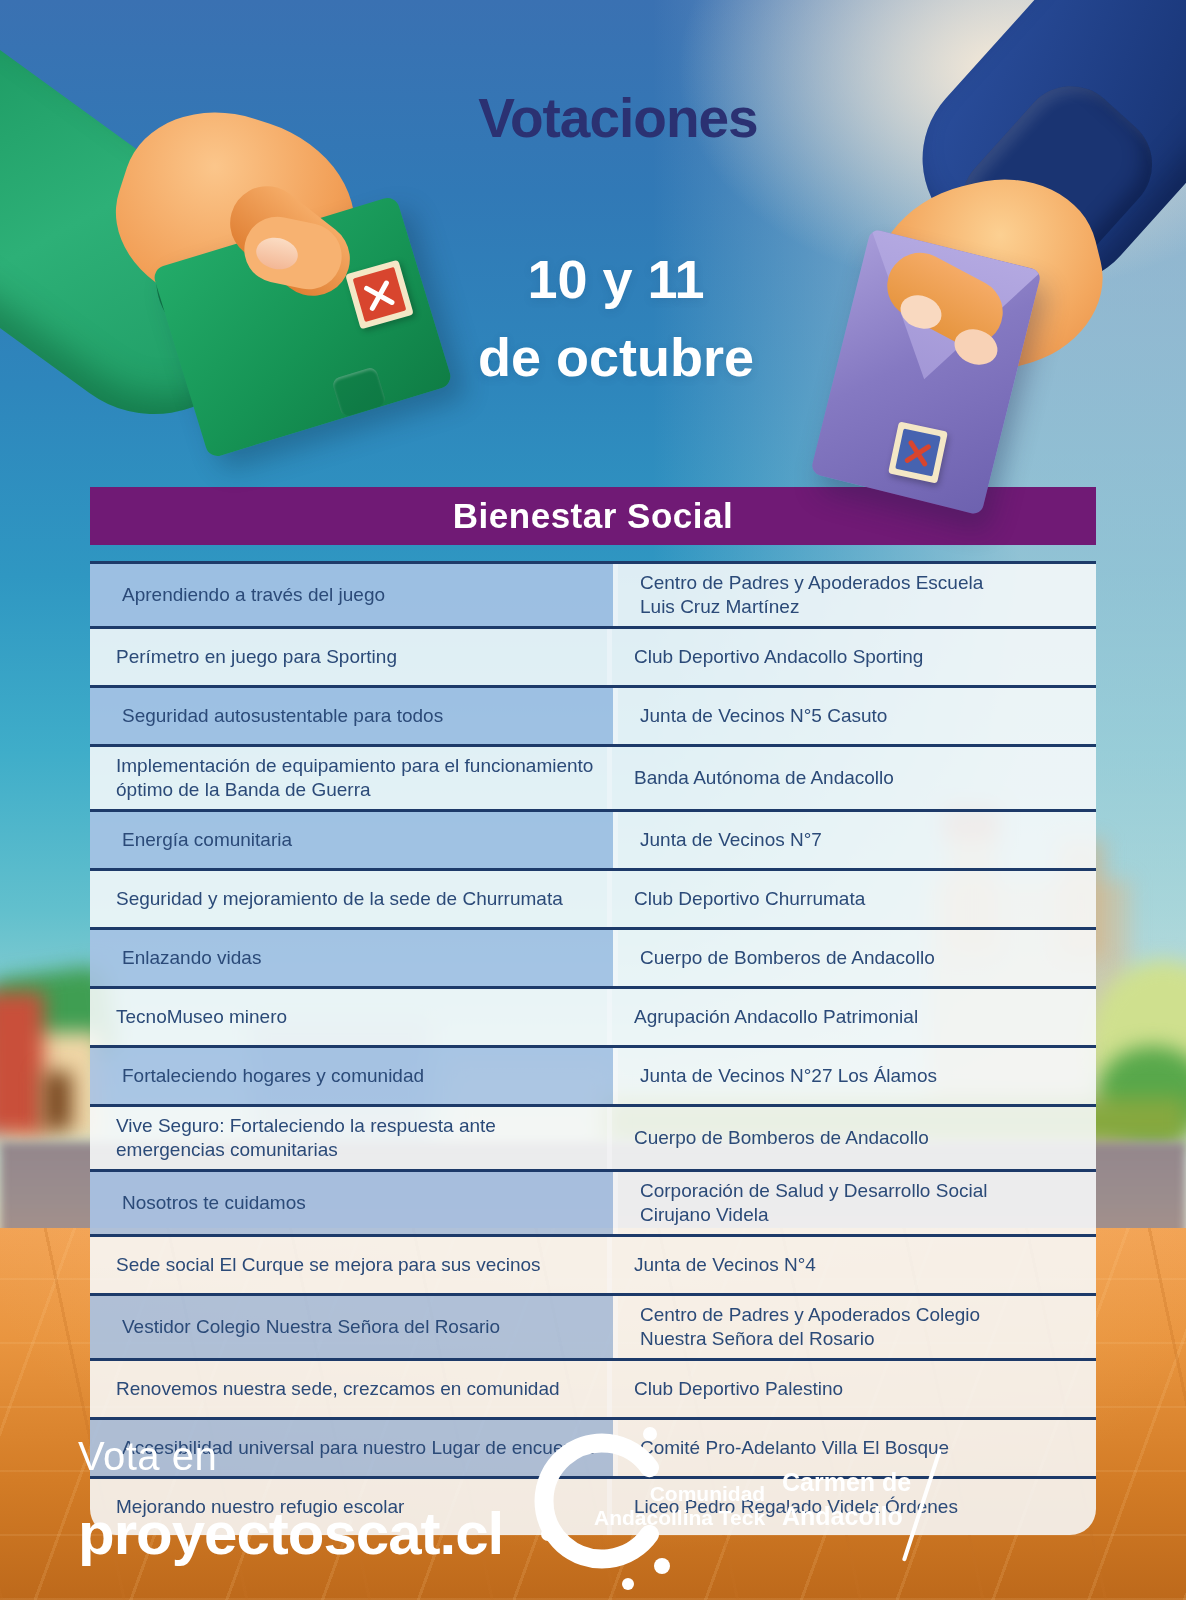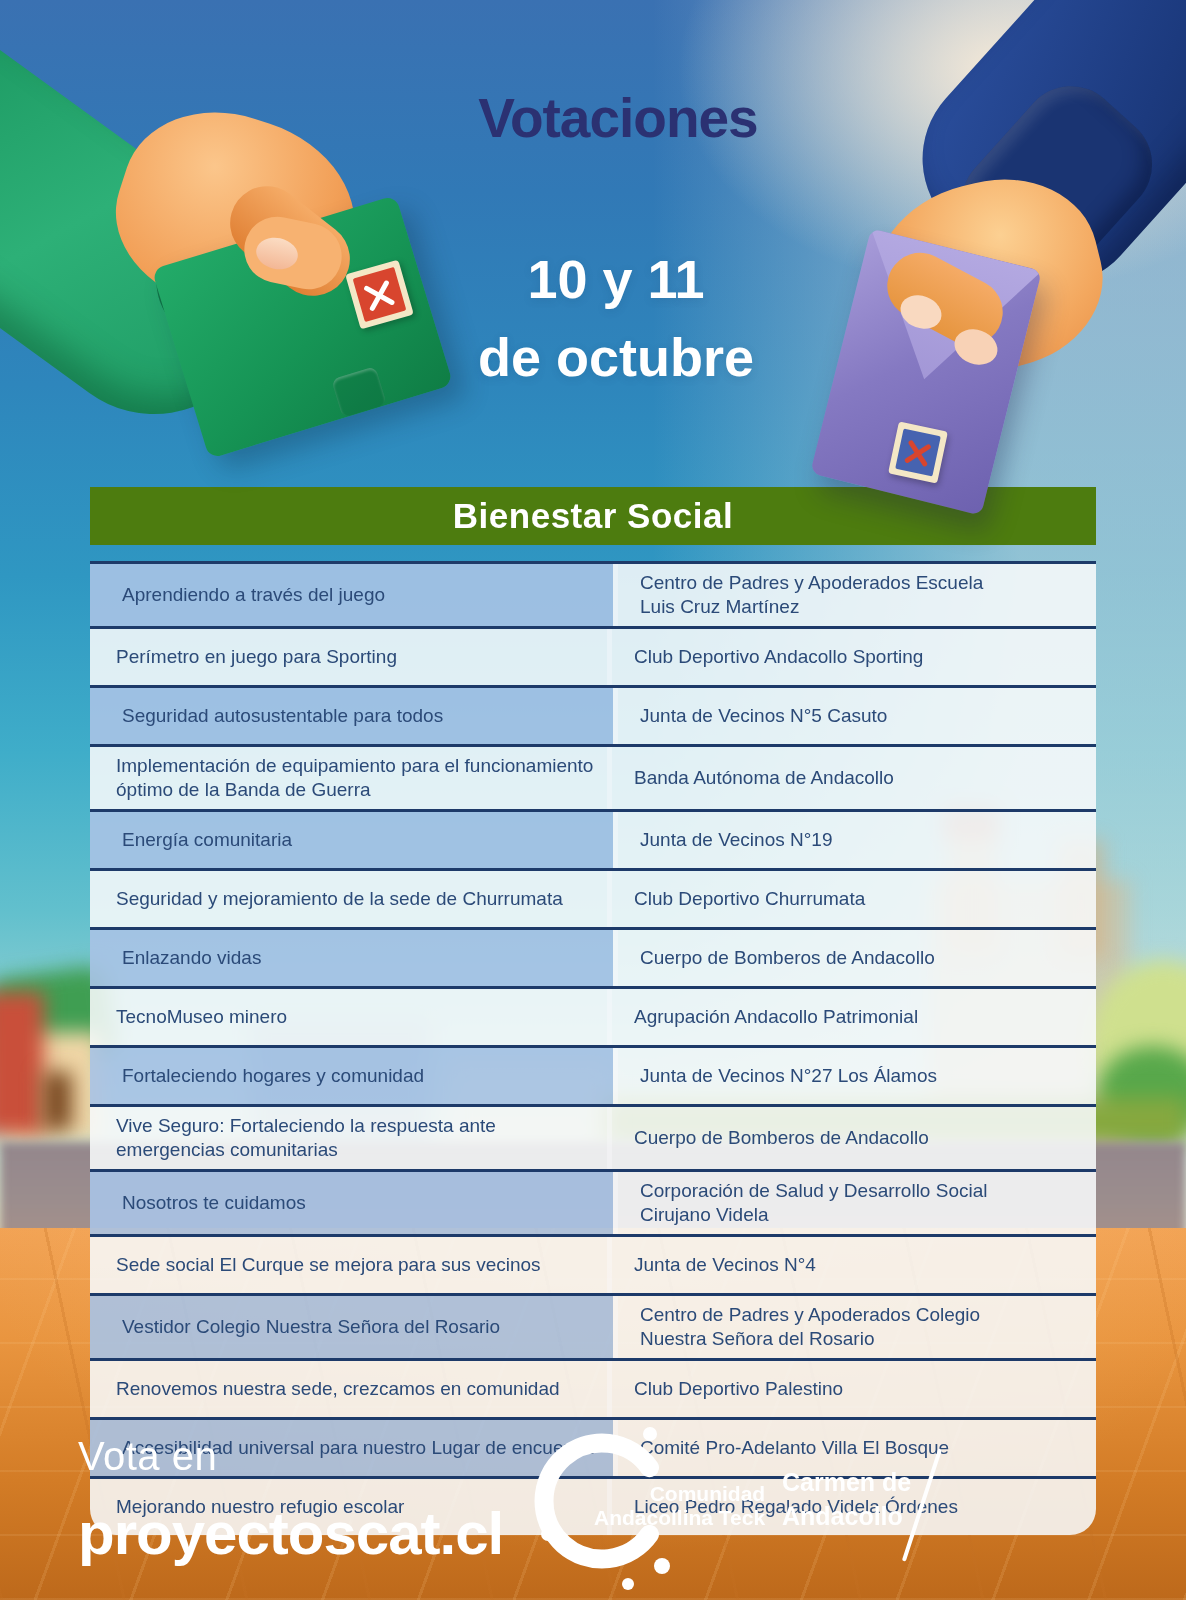--- a/index.html
+++ b/index.html
@@ -71,21 +71,21 @@
   .stamp-p .inner{background:#4663b0;}
   .stamp-p .xbar{background:#d8452e;}
   
   .title{position:absolute;left:618px;top:86px;transform:translateX(-50%);z-index:3;margin:0;
     text-align:center;color:#2b3172;font-size:55px;font-weight:bold;line-height:1.18;letter-spacing:-1px;white-space:nowrap;}
   .date{position:absolute;left:608px;top:240px;transform:translateX(-50%);z-index:3;
     text-align:center;color:#ffffff;font-size:54px;font-weight:bold;line-height:1.45;white-space:nowrap;
     text-shadow:0 2px 8px rgba(20,60,100,.15);margin-left:8px;}
   
   .ptable{position:absolute;left:90px;top:487px;width:1006px;z-index:4;}
-  .t-header{height:58px;background:#4d7c0f;color:#fff;display:flex;align-items:center;justify-content:center;
+  .t-header{height:58px;background:#701a75;color:#fff;display:flex;align-items:center;justify-content:center;
     font-size:35px;font-weight:bold;letter-spacing:.5px;}
   .t-gap{height:16px;}
   .t-row{display:flex;border-top:3px solid #1d3a69;}
   .t-row.last{border-radius:0 0 26px 26px;overflow:hidden;}
   .cell{display:flex;align-items:center;min-height:42px;padding:7px 12px 7px 26px;
     font-size:19px;line-height:24px;color:#2b4a78;background:rgba(247,249,251,.88);}
   .cell-left{width:479px;}
   .cell-left.hl{background:rgba(168,195,230,.9);padding-left:32px;}
   .col-gap{width:5px;background:rgba(248,250,252,.92);}
   .cell-right{flex:1;padding:7px 90px 7px 22px;}
@@ -206,21 +206,21 @@
             <span class="txt">Banda Autónoma de Andacollo</span>
           </div>
     </div>
 
     <div class="t-row">
       <div class="cell cell-left hl">
             <span class="txt">Energía comunitaria</span>
           </div>
       <div class="col-gap"></div>
       <div class="cell cell-right">
-            <span class="txt">Junta de Vecinos N°19</span>
+            <span class="txt">Junta de Vecinos N°7</span>
           </div>
     </div>
 
     <div class="t-row">
       <div class="cell cell-left">
             <span class="txt">Seguridad y mejoramiento de la sede de Churrumata</span>
           </div>
       <div class="col-gap"></div>
       <div class="cell cell-right">
             <span class="txt">Club Deportivo Churrumata</span>

